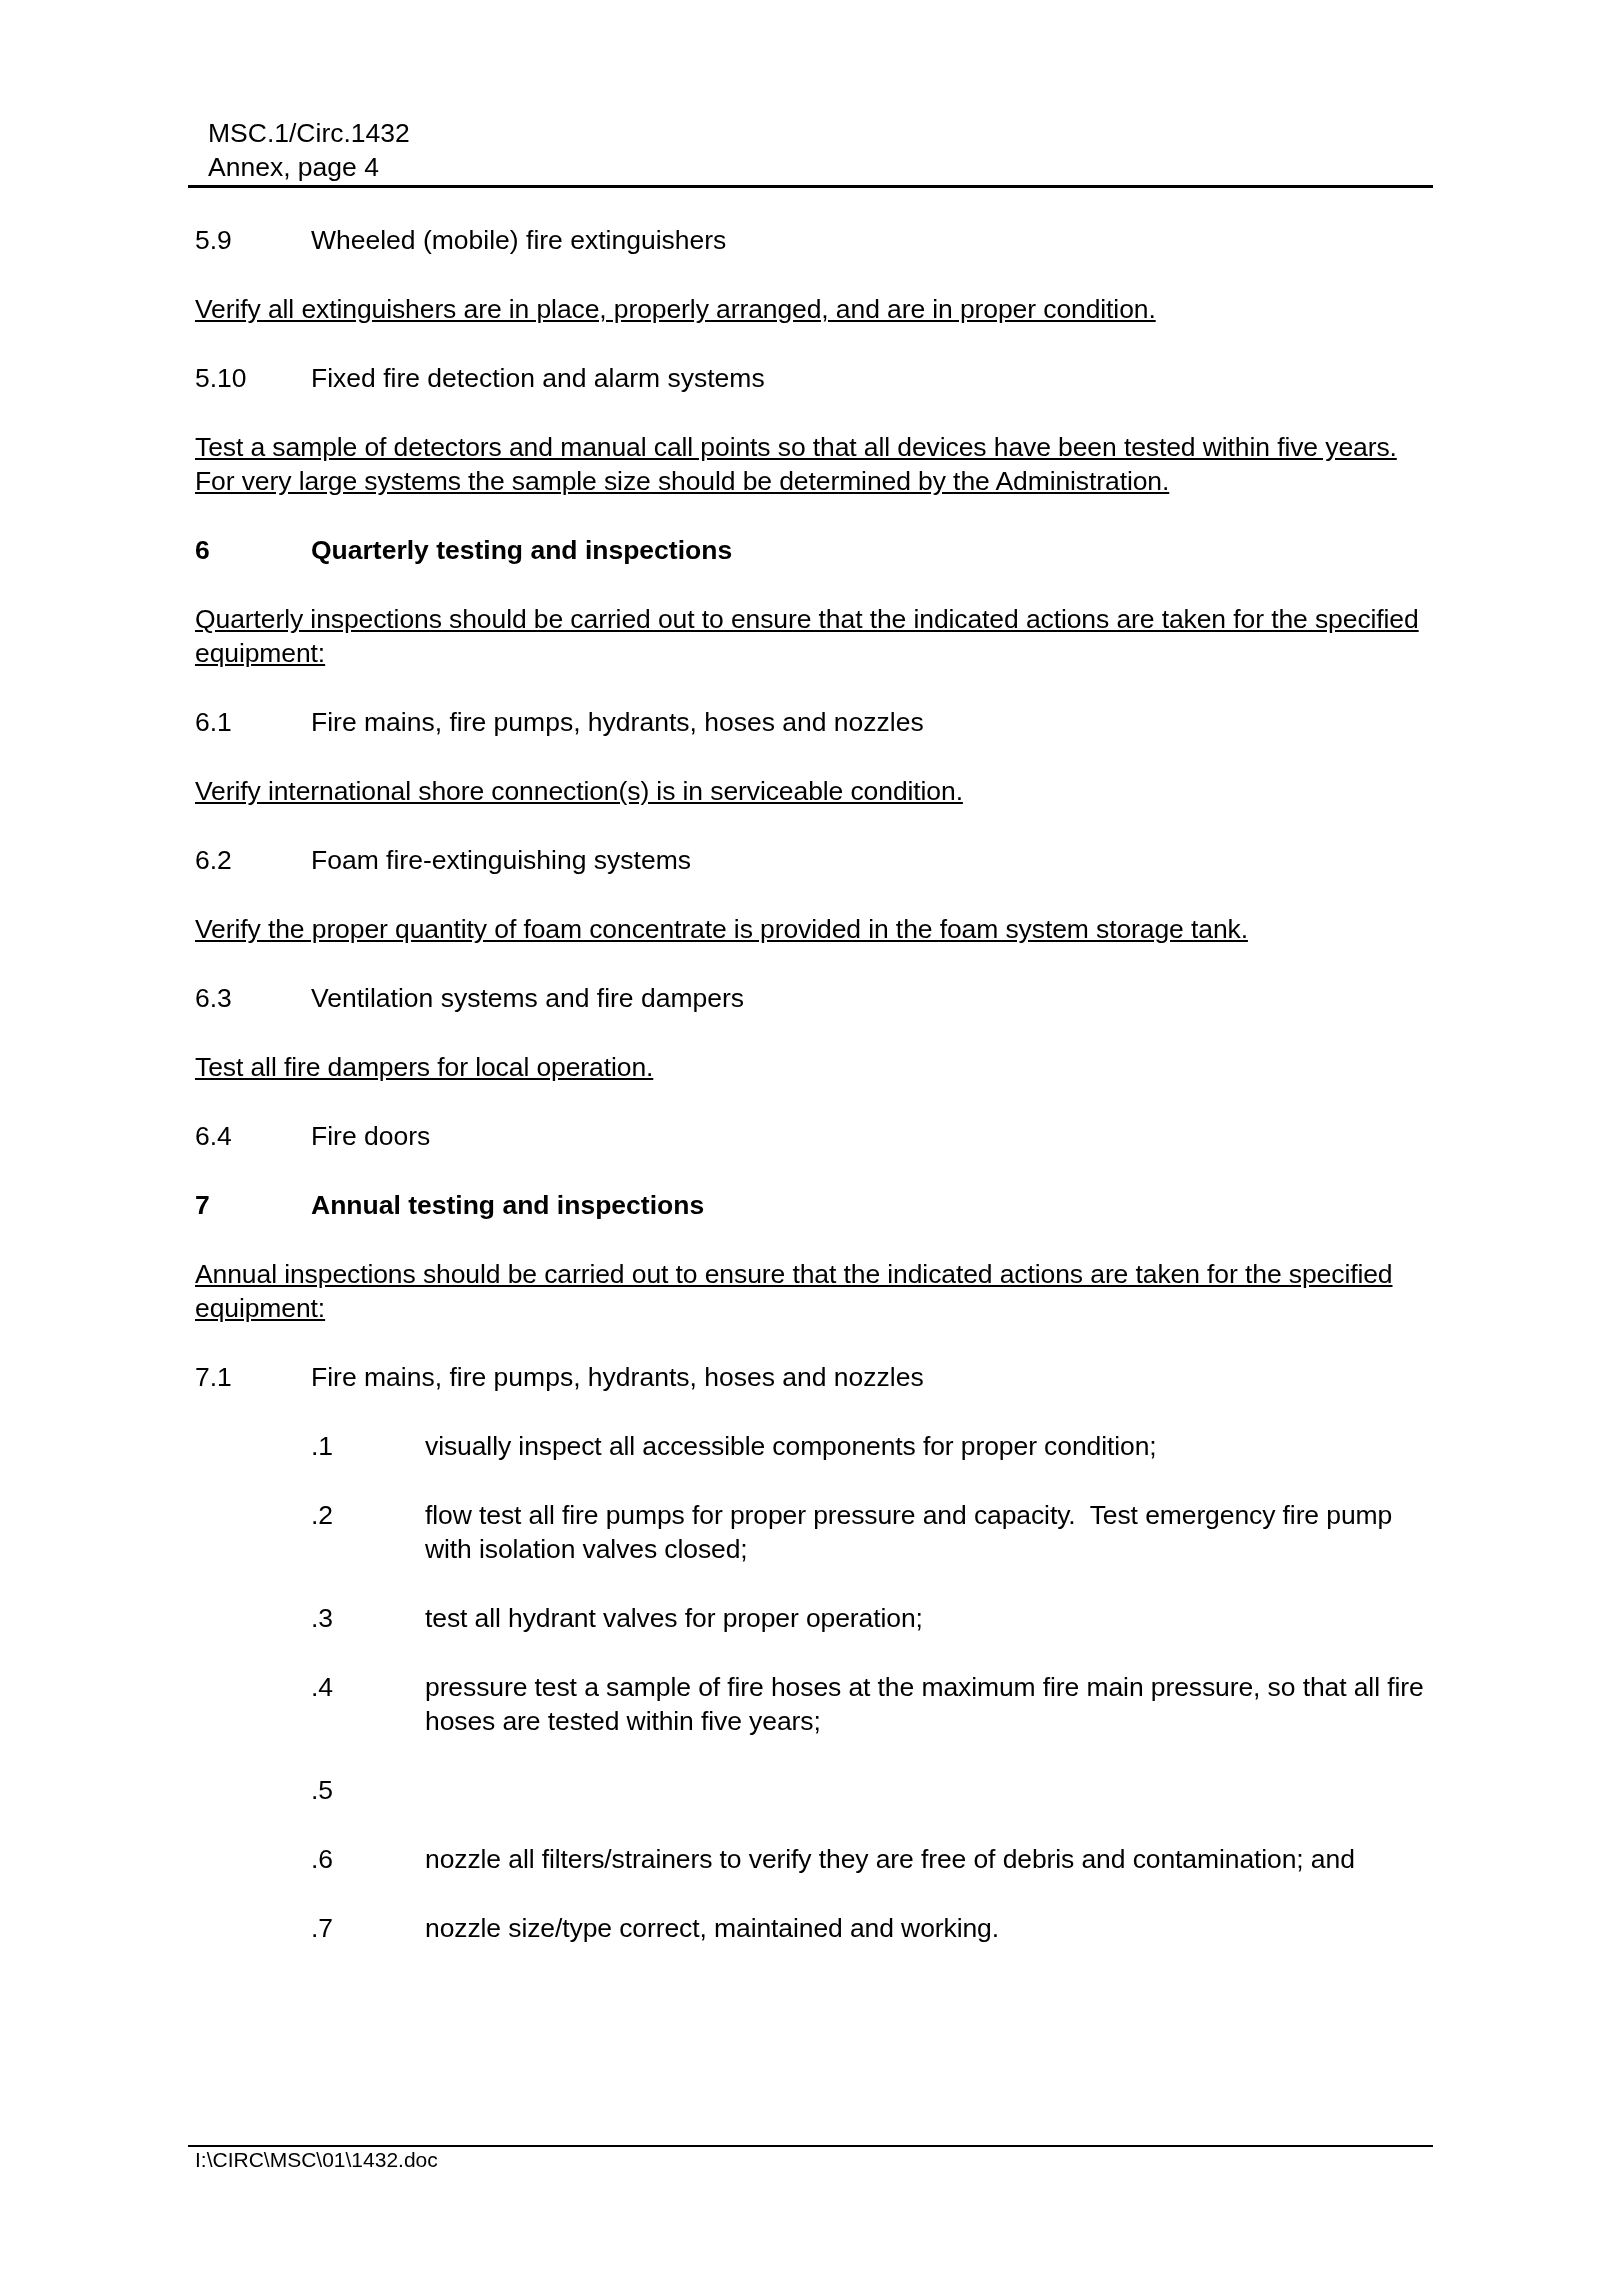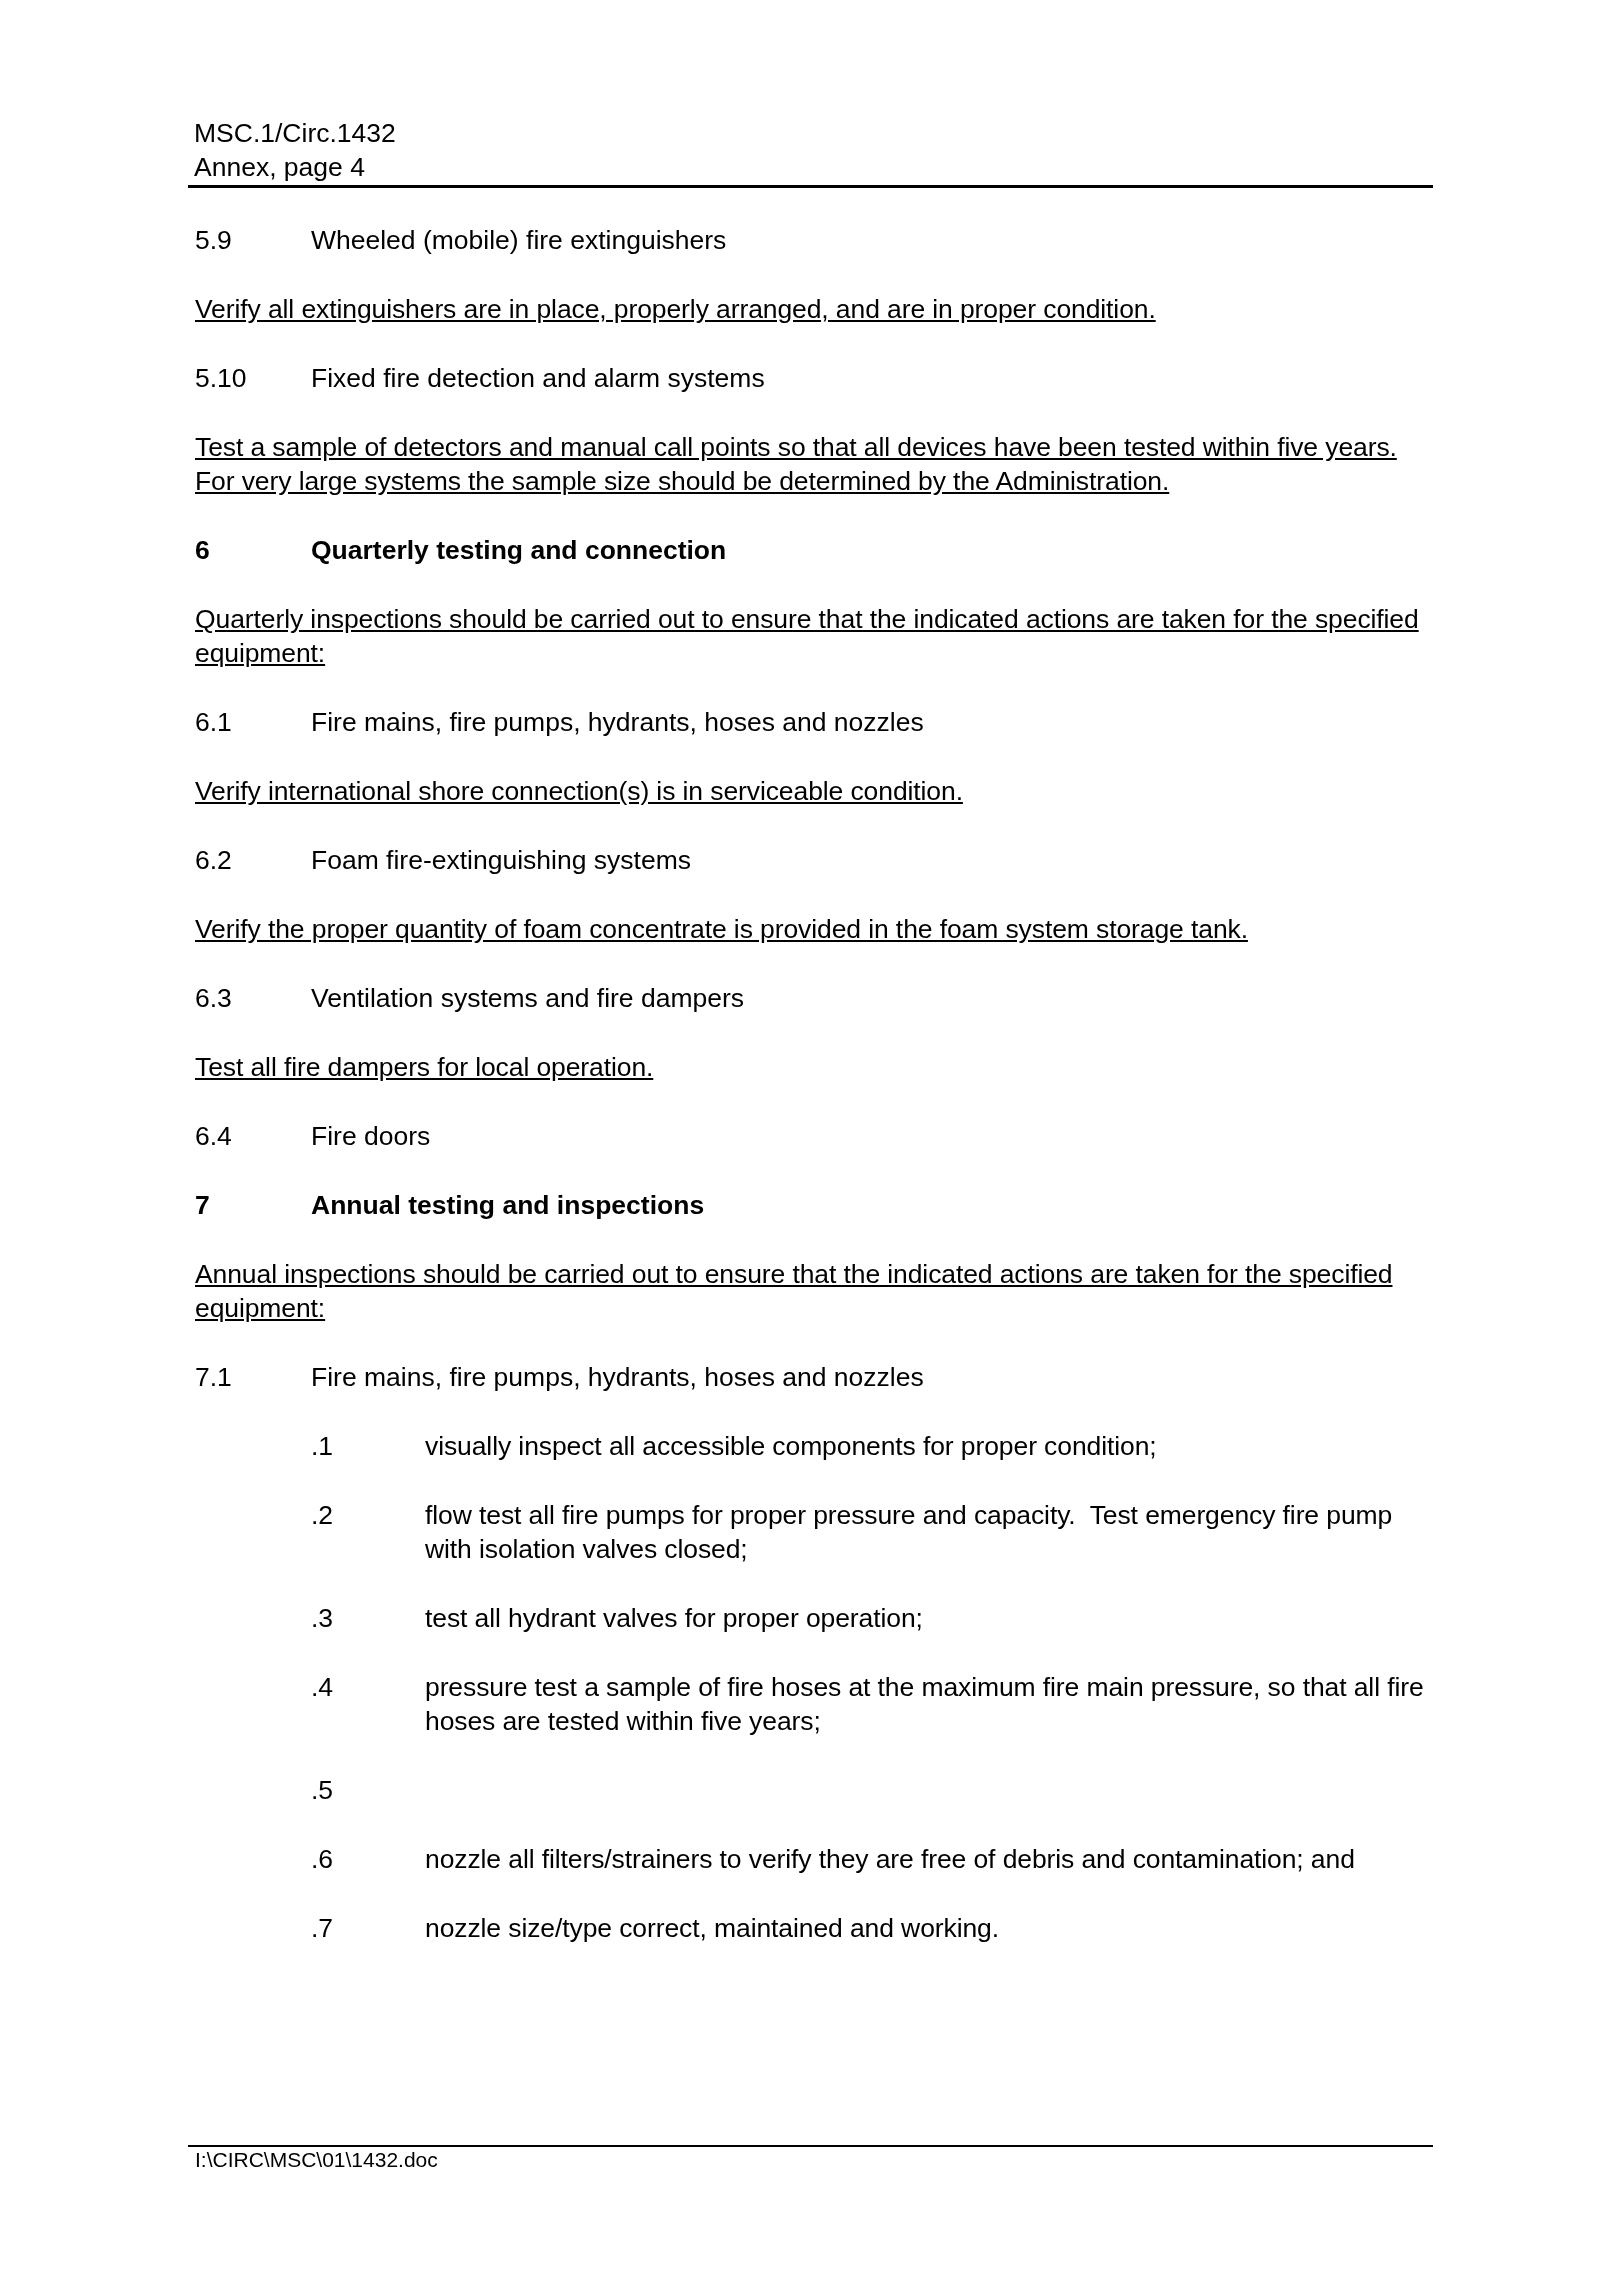--- a/index.html
+++ b/index.html
@@ -10,21 +10,21 @@
     body {
       width: 1621px;
       height: 2293px;
       position: relative;
       overflow: hidden;
       font-family: "Liberation Sans", sans-serif;
       color: #000000;
     }
     .page-header {
       position: absolute;
-      left: 194px;
+      left: 208px;
       top: 116px;
       font-size: 26.5px;
       line-height: 34px;
     }
     .header-rule {
       position: absolute;
       left: 188px;
       width: 1245px;
       top: 185px;
       height: 2.9px;
@@ -101,21 +101,21 @@
   <div class="block para">Verify all extinguishers are in place, properly arranged, and are in proper condition.</div>
 
   <div class="block heading">
     <span class="num">5.10</span>
     <span>Fixed fire detection and alarm systems</span>
   </div>
   <div class="block para">Test a sample of detectors and manual call points so that all devices have been tested within five years. For very large systems the sample size should be determined by the Administration.</div>
 
   <div class="block heading bold">
     <span class="num">6</span>
-    <span>Quarterly testing and connection</span>
+    <span>Quarterly testing and inspections</span>
   </div>
   <div class="block para">Quarterly inspections should be carried out to ensure that the indicated actions are taken for the specified equipment:</div>
 
   <div class="block heading">
     <span class="num">6.1</span>
     <span>Fire mains, fire pumps, hydrants, hoses and nozzles</span>
   </div>
   <div class="block para">Verify international shore connection(s) is in serviceable condition.</div>
 
   <div class="block heading">

